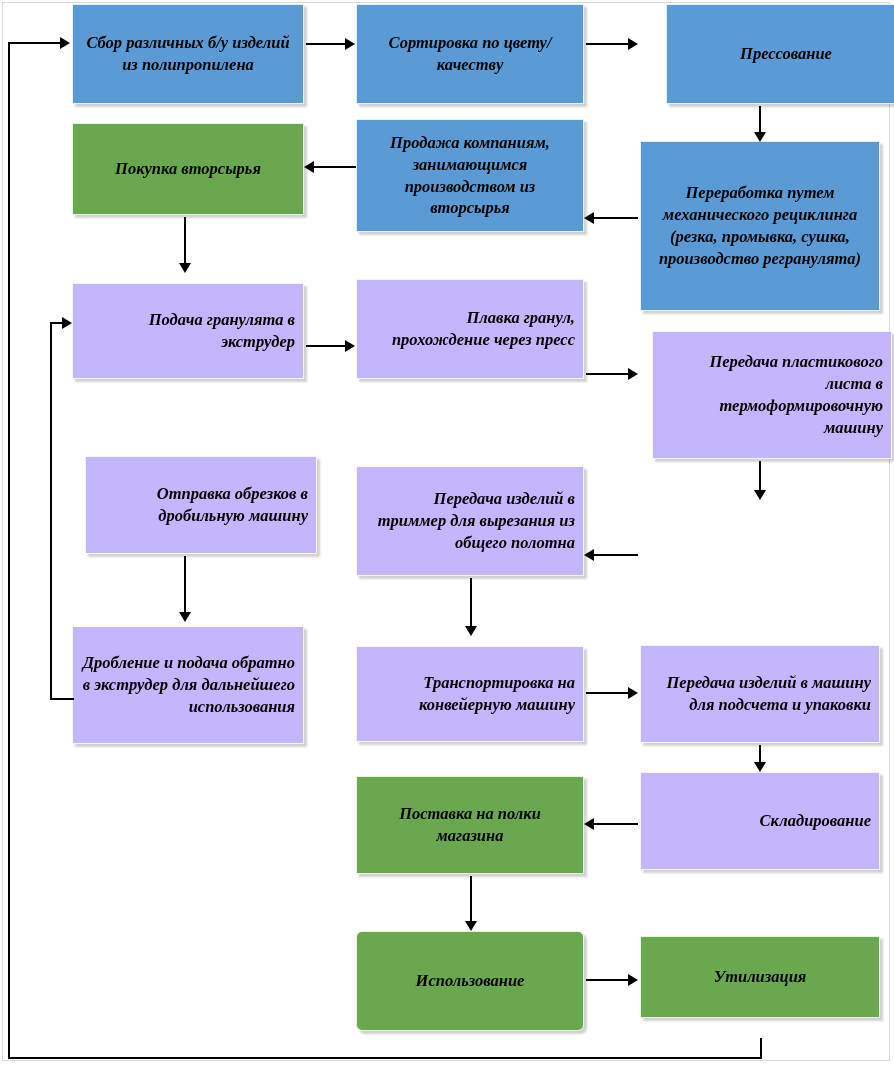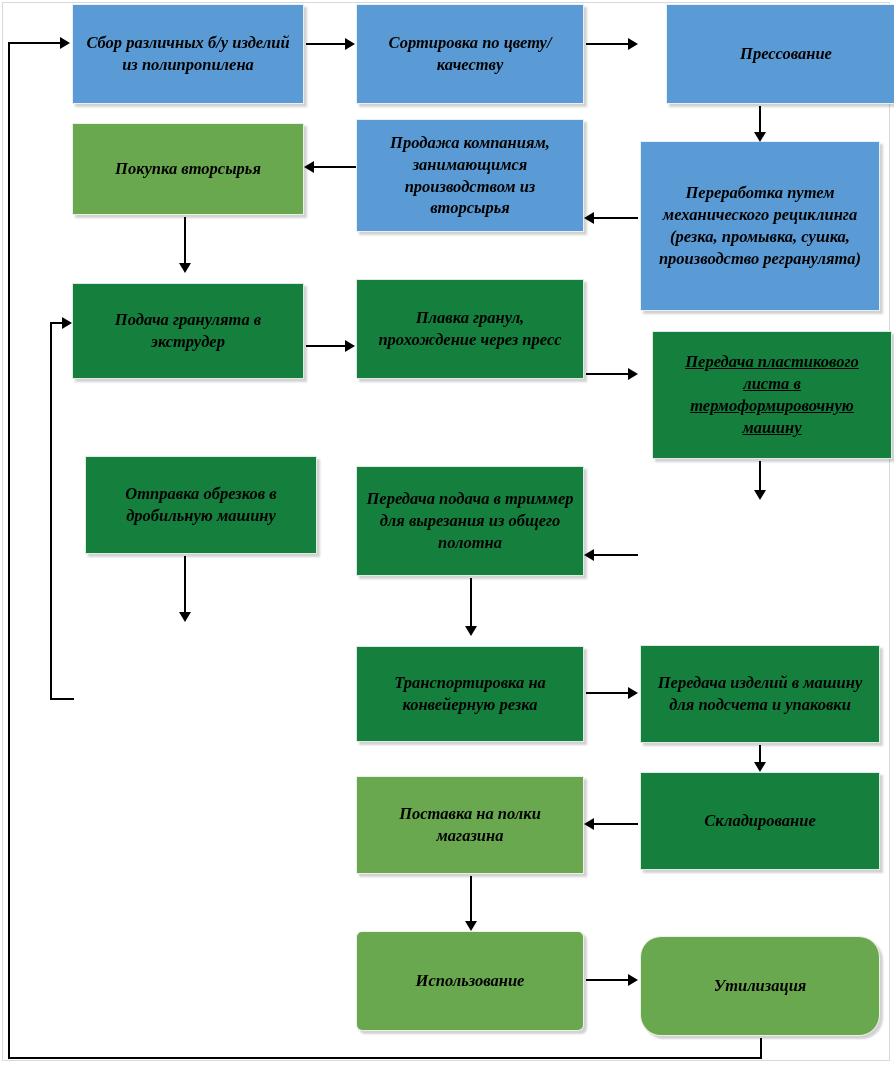--- a/index.html
+++ b/index.html
@@ -37,21 +37,21 @@
     font-style: italic;
     font-size: 16.5px;
     line-height: 1.32;
     padding: 4px 8px;
     border: 1px solid rgba(255,255,255,0.85);
     box-shadow: 3px 3px 2px rgba(0,0,0,0.18);
   }
   .node .label { display: block; width: 100%; }
   .node.blue  { background: #5b9bd5; }
   .node.green { background: #6aa84f; }
-  .node.gray  { background: #15803d; }
+  .node.gray  { background: #c4b5fd; text-align: right; }
 
   .edge {
     position: absolute;
     background: #000000;
   }
   .edge.h { height: 1.6px; }
   .edge.v { width: 1.6px; }
 
   .arrowhead {
     position: absolute;
@@ -98,45 +98,48 @@
     </div>
   <div class="node blue" style="left:356px; top:119px; width:228px; height:113px;">
       <span class="label">Продажа компаниям, занимающимся производством из вторсырья</span>
     </div>
   <div class="node gray" style="left:72px;  top:283px; width:232px; height:96px;">
       <span class="label">Подача гранулята в экструдер</span>
     </div>
   <div class="node gray" style="left:356px; top:279px; width:228px; height:100px;">
       <span class="label">Плавка гранул, прохождение через пресс</span>
     </div>
-  <div class="node gray" style="left:652px; top:331px; width:240px; height:128px;text-decoration:underline;">
+  <div class="node gray" style="left:652px; top:331px; width:240px; height:128px;">
       <span class="label">Передача пластикового листа в термоформировочную машину</span>
     </div>
   <div class="node gray" style="left:85px;  top:456px; width:232px; height:98px;">
       <span class="label">Отправка обрезков в дробильную машину</span>
     </div>
   <div class="node gray" style="left:356px; top:466px; width:228px; height:110px;">
-      <span class="label">Передача подача в триммер для вырезания из общего полотна</span>
+      <span class="label">Передача изделий в триммер для вырезания из общего полотна</span>
+    </div>
+  <div class="node gray" style="left:72px;  top:626px; width:232px; height:118px;">
+      <span class="label">Дробление и подача обратно в экструдер для дальнейшего использования</span>
     </div>
   <div class="node gray" style="left:356px; top:646px; width:228px; height:96px;">
-      <span class="label">Транспортировка на конвейерную резка</span>
+      <span class="label">Транспортировка на конвейерную машину</span>
     </div>
   <div class="node gray" style="left:640px; top:645px; width:240px; height:98px;">
       <span class="label">Передача изделий в машину для подсчета и упаковки</span>
     </div>
   <div class="node green" style="left:356px; top:776px; width:228px; height:98px;">
       <span class="label">Поставка на полки магазина</span>
     </div>
   <div class="node gray" style="left:640px; top:772px; width:240px; height:98px;">
       <span class="label">Складирование</span>
     </div>
   <div class="node green" style="left:356px; top:931px; width:228px; height:100px;border-radius:6px;">
       <span class="label">Использование</span>
     </div>
-  <div class="node green" style="left:640px; top:936px; width:240px; height:100px;border-radius:21px;">
+  <div class="node green" style="left:640px; top:936px; width:240px; height:82px;">
       <span class="label">Утилизация</span>
     </div>
 
   <div class="edge h" style="left:306px; top:43px; width:40px;"></div>
   <div class="arrowhead right" style="left:345px; top:38px;"></div>
 
   <div class="edge h" style="left:586px; top:43px; width:42px;"></div>
   <div class="arrowhead right" style="left:628px; top:38px;"></div>
 
   <div class="edge v" style="left:759px; top:106px; width:1.6px; height:28px;"></div>

